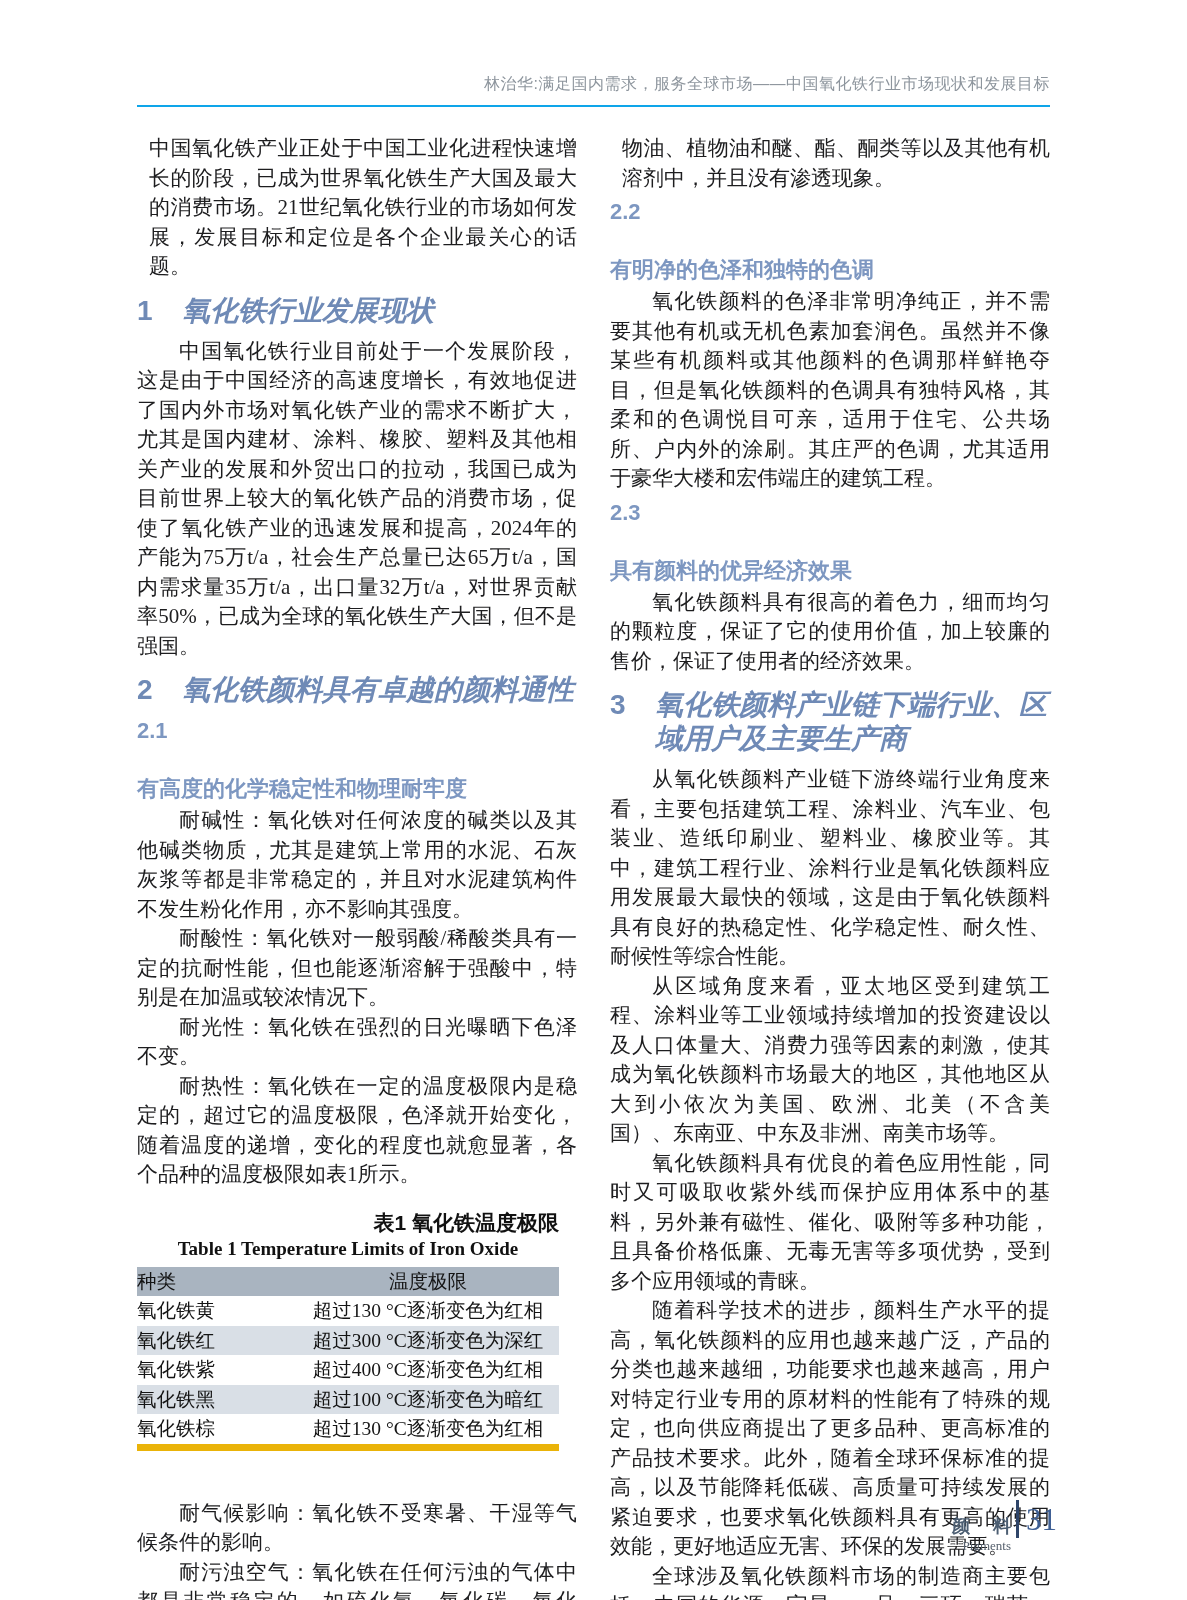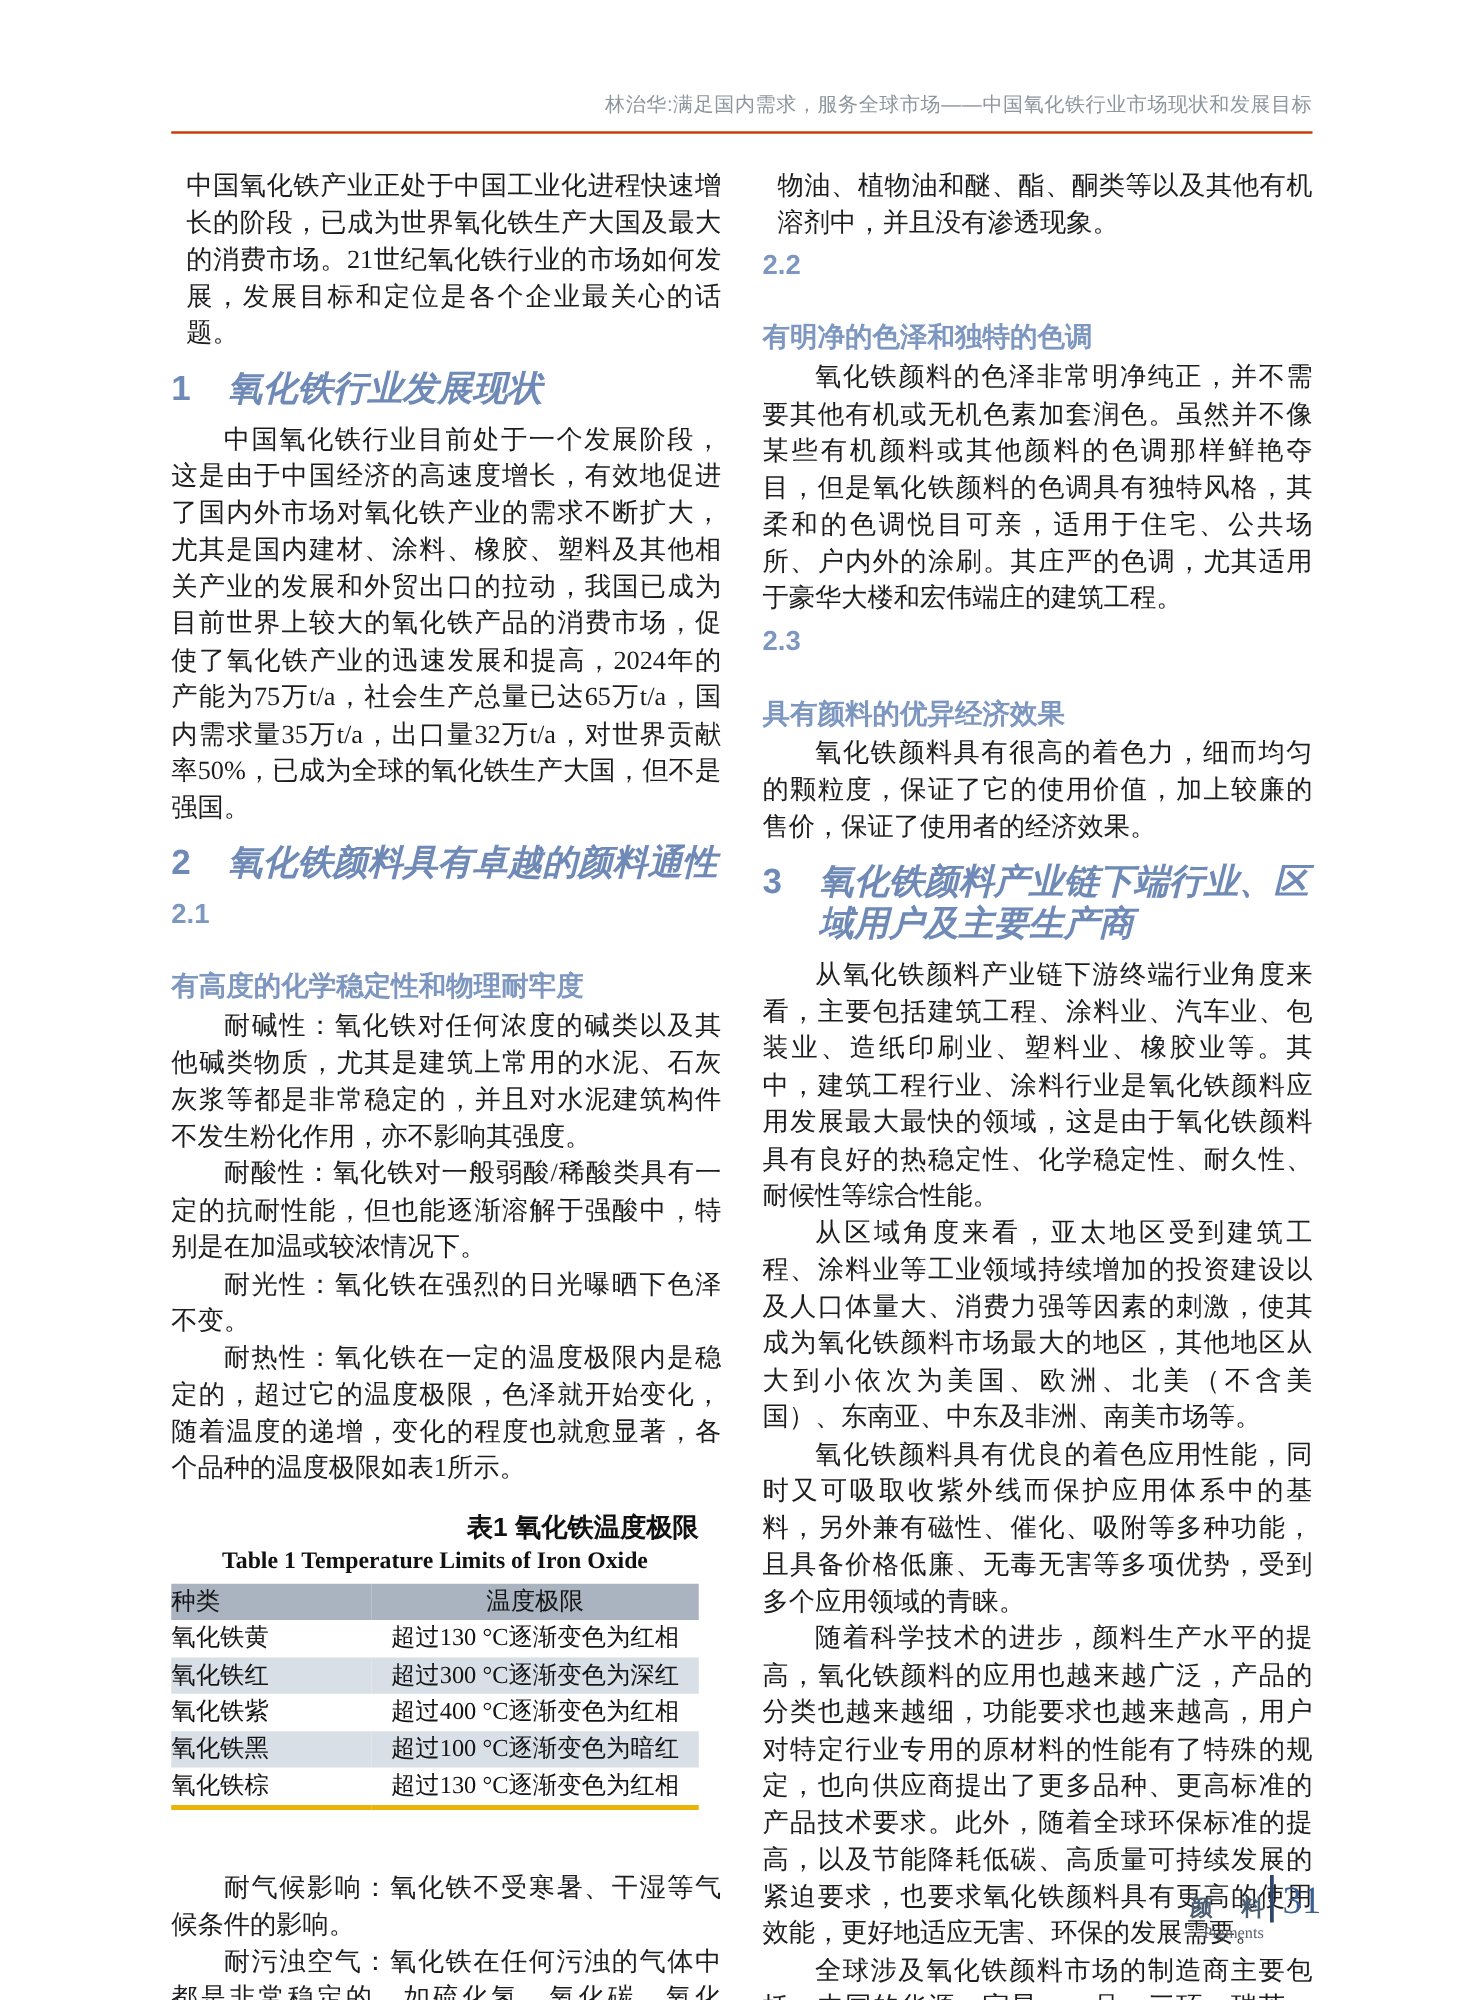--- a/index.html
+++ b/index.html
@@ -6,21 +6,21 @@
   body{
     width:1187px;height:1600px;position:relative;background:#ffffff;
     font-family:"Liberation Serif","DejaVu Serif",serif;color:#1d1d1f;
     overflow:hidden;
   }
   
   .page-header{
     position:absolute;top:74px;left:137px;width:913px;
     text-align:right;font-family:"Liberation Sans","DejaVu Sans",sans-serif;
     font-size:16px;color:#8d959d;letter-spacing:.5px;
-    padding-bottom:10px;border-bottom:2px solid #c2410c;
+    padding-bottom:10px;border-bottom:2px solid #0ea5e9;
   }
   
   .columns{
     position:absolute;top:134px;left:137px;width:913px;
     display:flex;gap:33px;
   }
   .col{width:440px;font-size:21px;line-height:29.5px;text-align:justify;}
   .col p{margin:0;text-indent:2em;}
   .col p.no-indent{text-indent:0;margin-left:12px;}
   
@@ -43,21 +43,21 @@
   .tbl-caption-zh{
     text-align:right;font-weight:bold;font-size:21px;line-height:26px;
     font-family:"Liberation Sans","DejaVu Sans",sans-serif;color:#111;
   }
   .tbl-caption-en{
     text-align:center;font-weight:bold;font-size:19px;line-height:25px;
     font-family:"Liberation Serif","DejaVu Serif",serif;color:#111;margin-bottom:6px;
   }
   table.temp-table{
     width:100%;border-collapse:collapse;font-size:19.5px;
-    border-bottom:4px solid #eab308;
+    border-bottom:7px solid #eab308;
   }
   table.temp-table th,table.temp-table td{
     padding:0;height:28px;font-weight:normal;color:#141414;
   }
   table.temp-table thead tr{background:#a9b4c0;}
   table.temp-table thead th{height:27px;}
   table.temp-table tbody tr:nth-child(even){background:#d9dfe6;}
   .c-type{width:160px;text-align:left;padding-left:24px;}
   .c-limit{text-align:center;}
   

